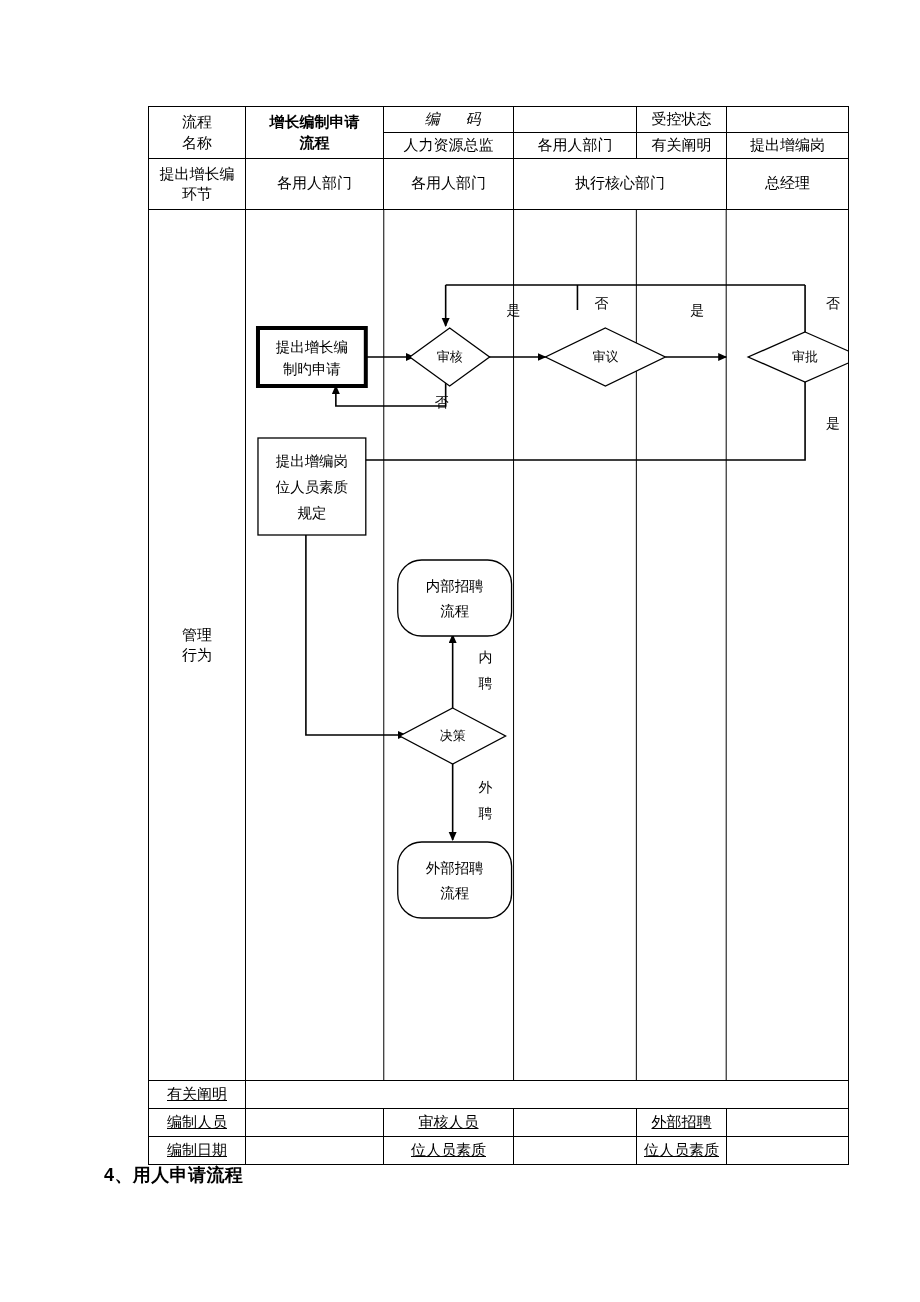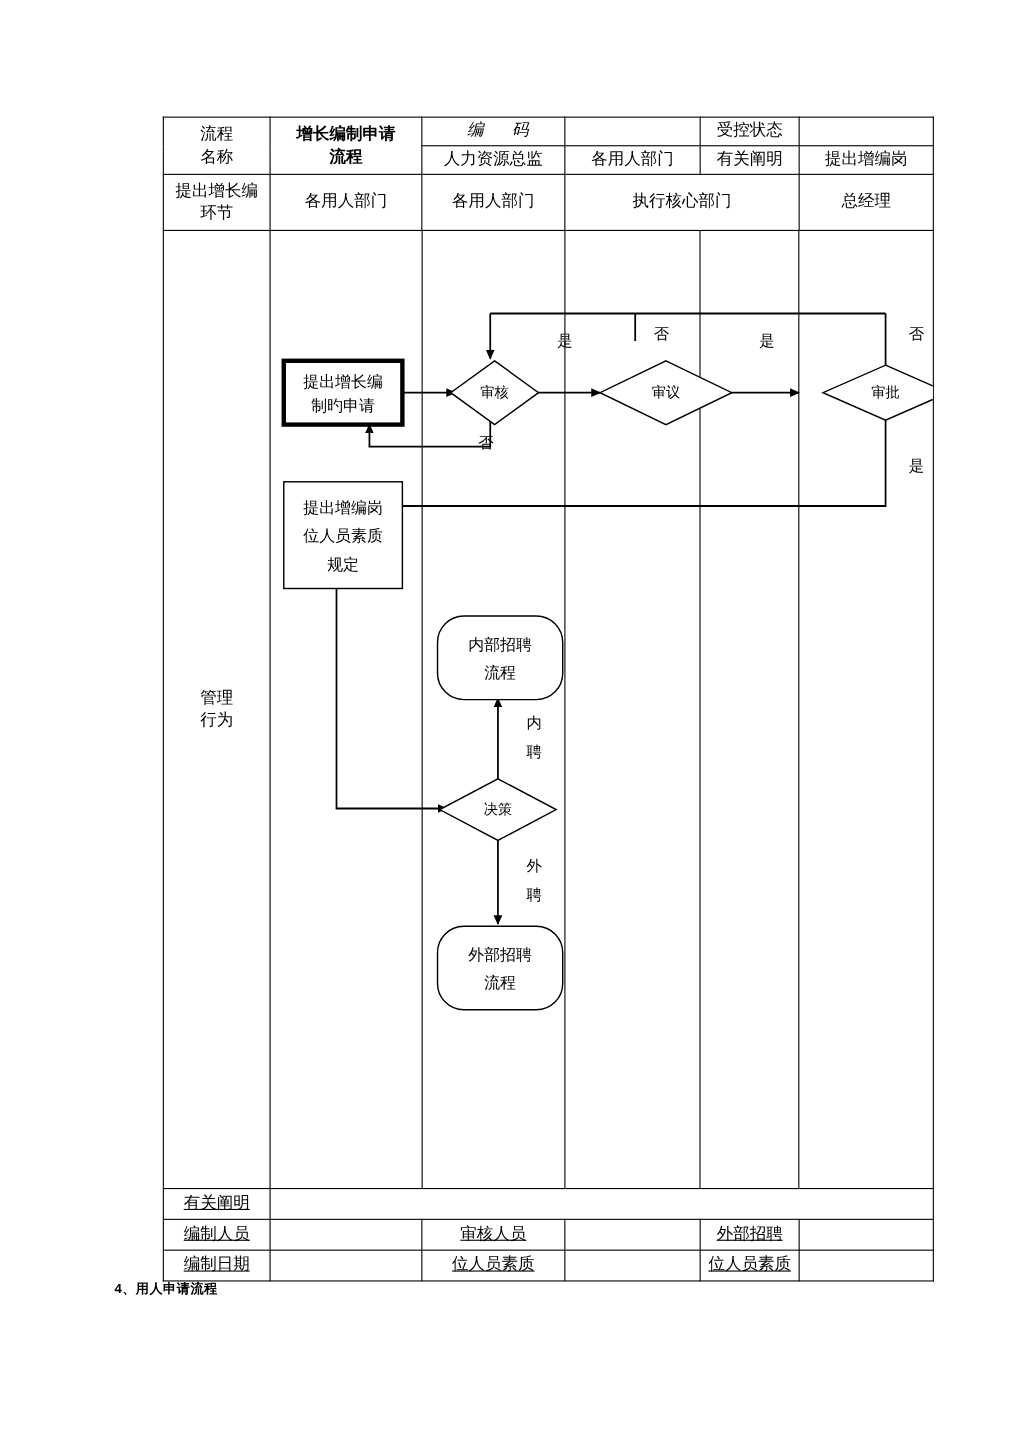--- a/index.html
+++ b/index.html
@@ -93,21 +93,21 @@
   .shape{ stroke:#000; stroke-width:1.3; fill:#fff; }
   .shapeThick{ stroke:#000; stroke-width:4; fill:#fff; }
 
   
   .caption{
     position:absolute;
     left:104px;
     top:1163px;
     font-family:"Liberation Sans","DejaVu Sans",sans-serif;
     font-weight:bold;
-    font-size:12px;
+    font-size:18px;
     letter-spacing:.4px;
   }
   .verttwo{ display:block; line-height:1.35; }
 </style>
 </head>
 <body>
 
 <div id="page">
 
   <table class="flowtbl">

